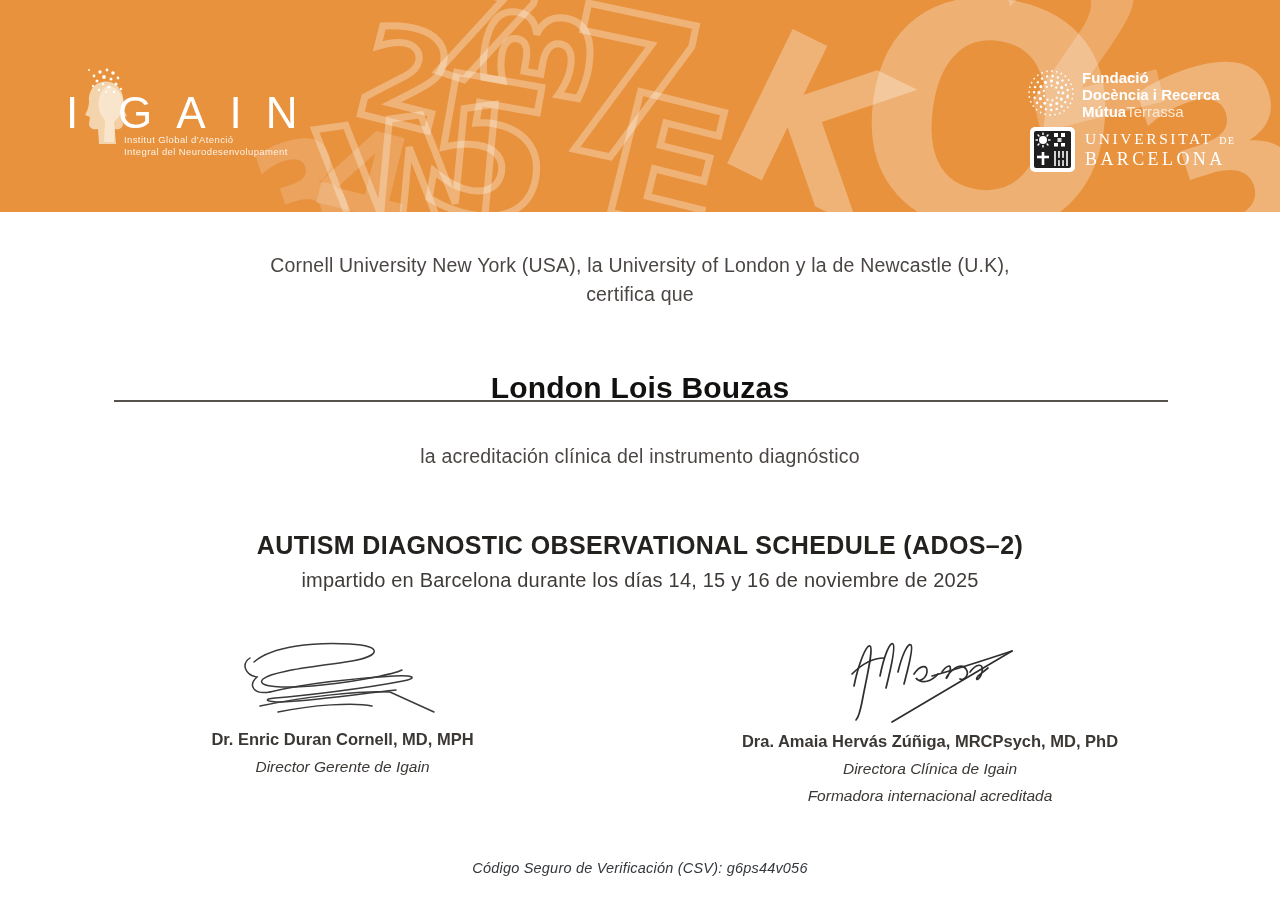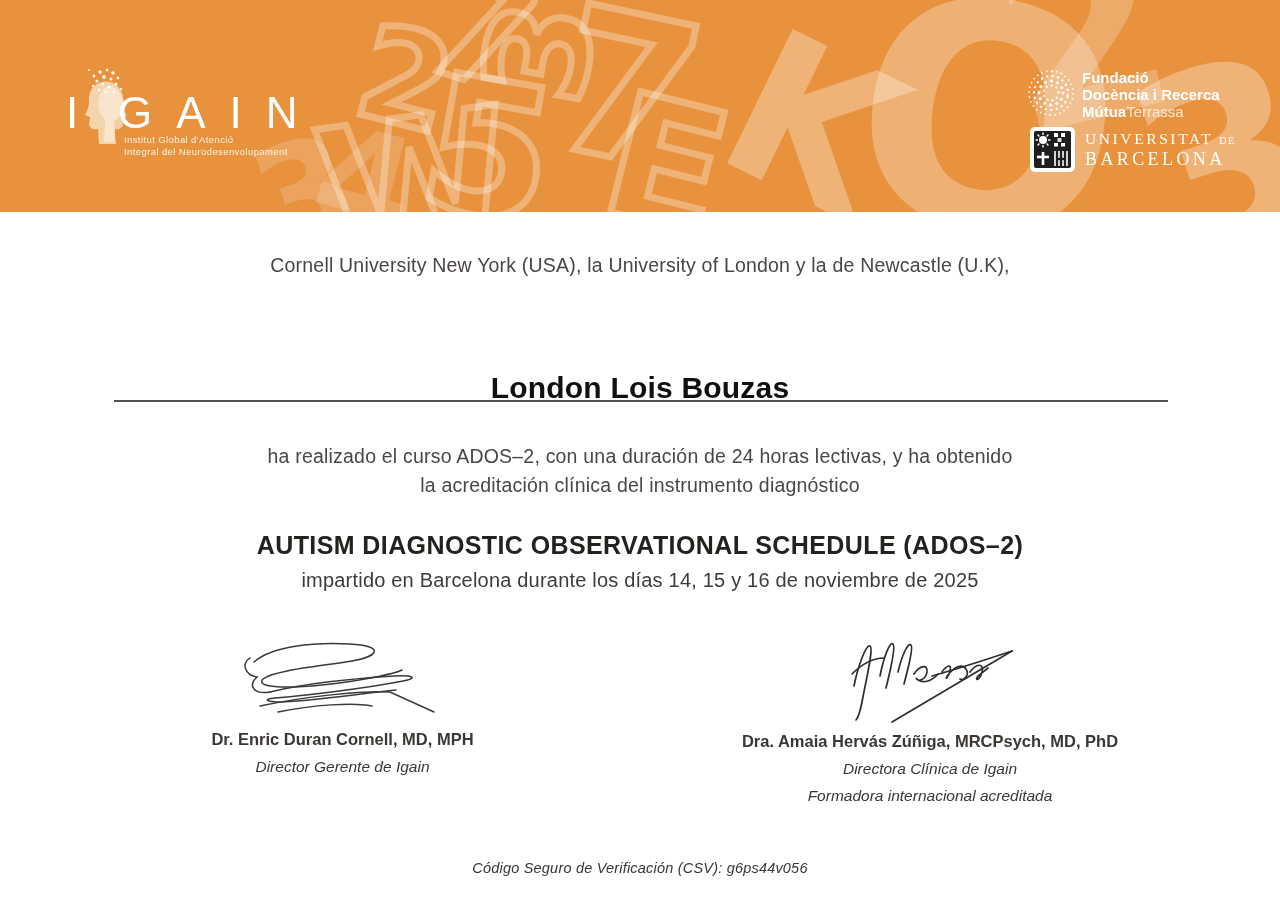--- a/index.html
+++ b/index.html
@@ -176,27 +176,27 @@
       </svg>
       <div class="ub-text">
         <div class="ub-line1"><span>UNIVERSITAT</span> <span class="ub-small">DE</span></div>
         <div class="ub-line2">BARCELONA</div>
       </div>
     </div>
   </div>
 
   <div class="centered intro">
     <div>Cornell University New York (USA), la University of London y la de Newcastle (U.K),</div>
+    <div>certifica que</div>
   </div>
 
   <div class="centered recipient">London Lois Bouzas</div>
   <div class="rule"></div>
 
   <div class="centered course-par">
-    <div>ha realizado el curso ADOS–2, con una duración de 24 horas lectivas, y ha obtenido</div>
     <div>la acreditación clínica del instrumento diagnóstico</div>
   </div>
 
   <div class="centered course-title">AUTISM DIAGNOSTIC OBSERVATIONAL SCHEDULE (ADOS–2)</div>
   <div class="centered course-dates">impartido en Barcelona durante los días 14, 15 y 16 de noviembre de 2025</div>
 
   <div class="sig-block sig-left">
     <svg class="sig-svg" width="210" height="84" viewBox="0 0 210 84">
       <g fill="none" stroke="#3a3a3a" stroke-width="1.5" stroke-linecap="round">
         <path d="M16 22 C 34 6 76 2 112 4 C 146 6 142 16 114 21 C 76 27 34 31 25 39 C 17 47 44 49 84 45 C 122 41 156 34 164 30"></path>

